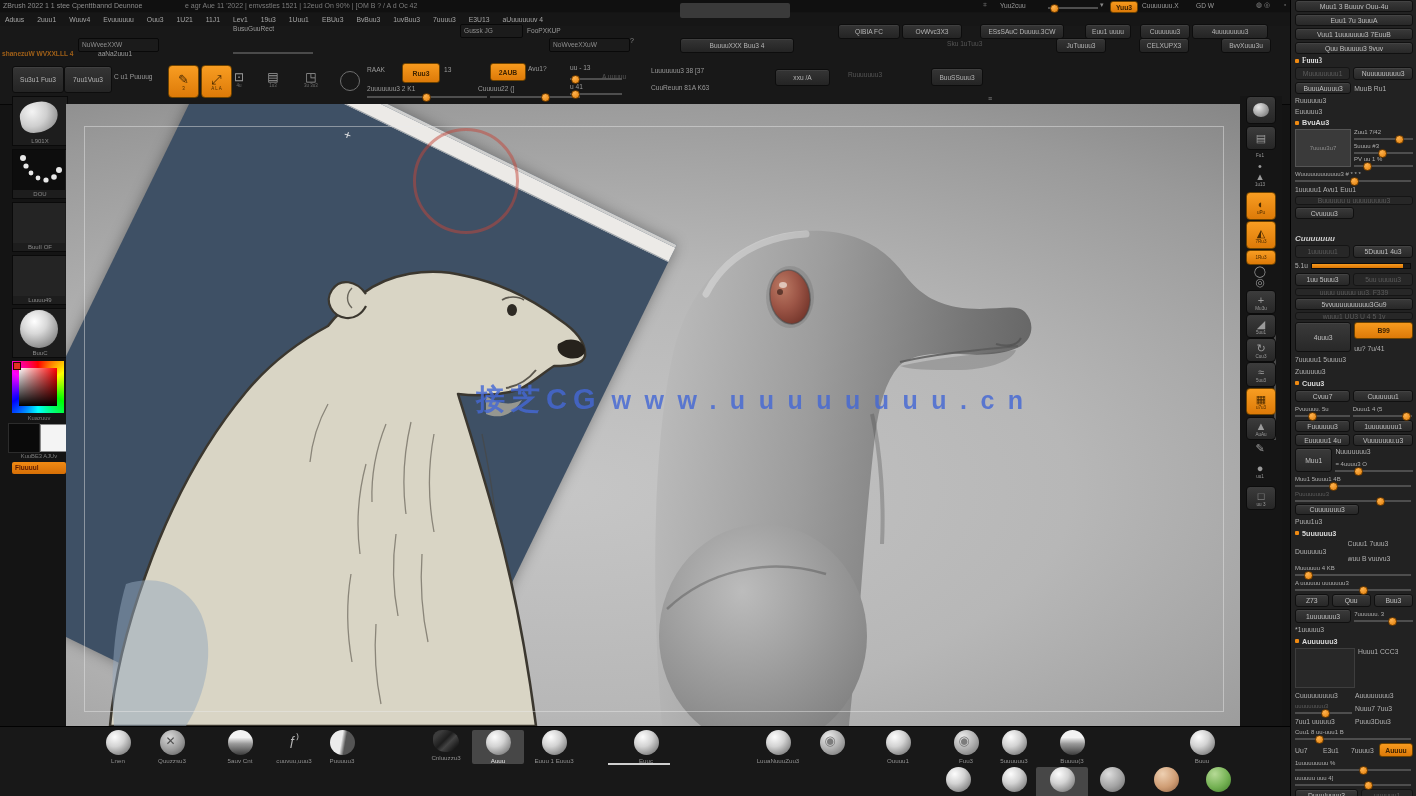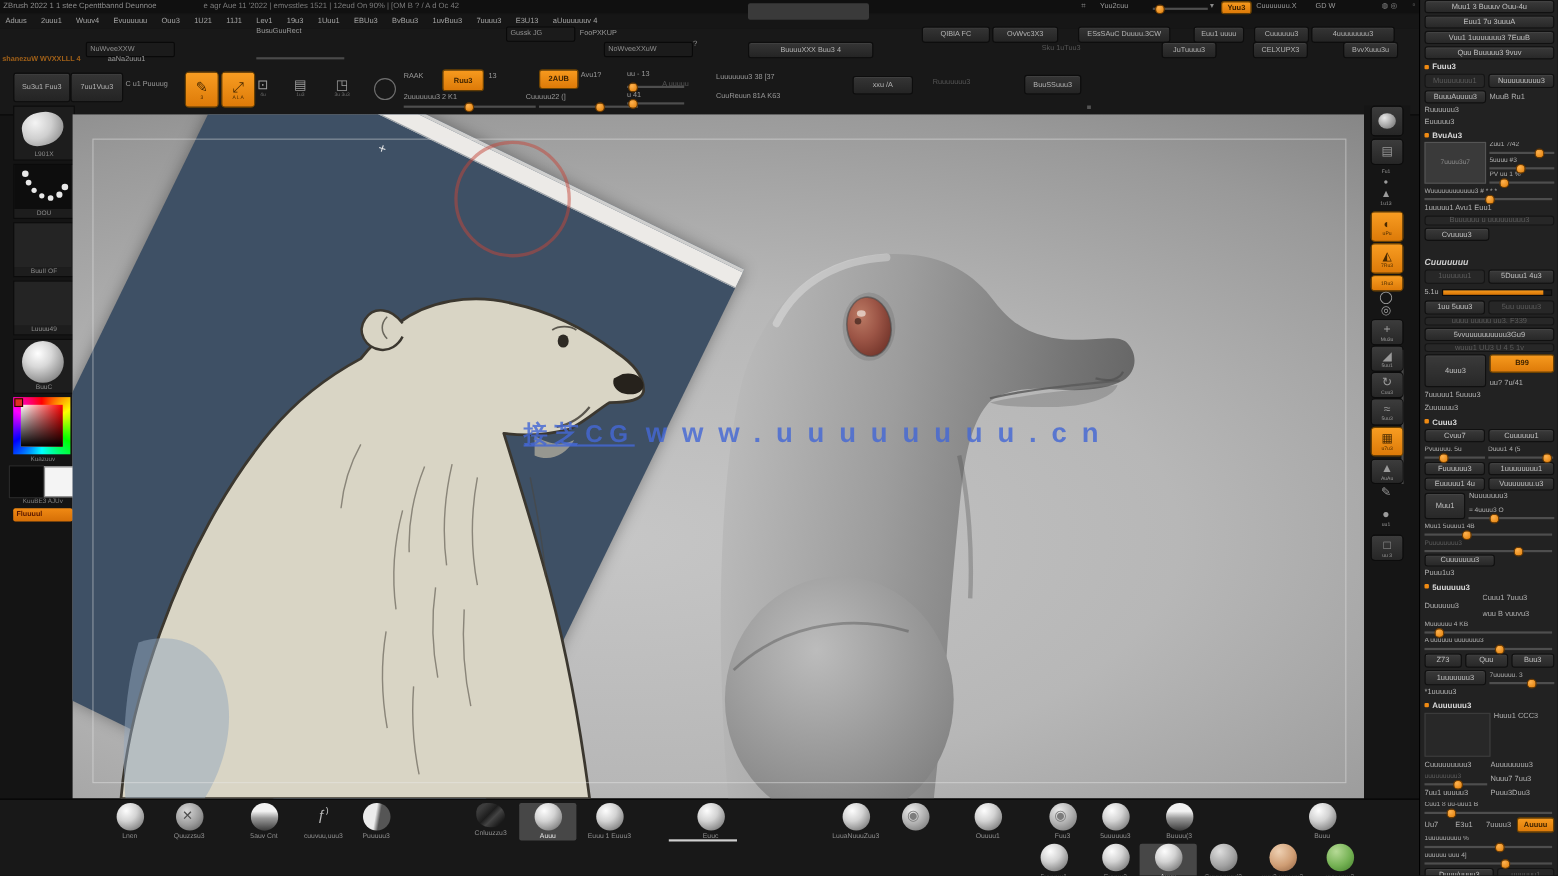--- a/index.html
+++ b/index.html
@@ -76,21 +76,21 @@
     border-bottom:1px solid #9aA0a6;}
   #bearsvg{position:absolute;left:0;top:0;z-index:2;}
   #modelsvg{position: absolute;left:0;top:0;z-index:3;}
   #frame{position:absolute;left:18px;top:22px;right:16px;bottom:14px;
     border:1px solid rgba(235,235,235,.45);z-index:4;}
   #cursor{position:absolute;left:347px;top:24px;width:100px;height:100px;border-radius:50%;
     border:3px solid rgba(196,70,58,.5);z-index:5;}
   #marker{position:absolute;left:278px;top:24px;color:#ececec;font-size:12px;z-index:5;transform:rotate(18deg);}
   #watermark{position:absolute;left:410px;top:276px;z-index:6;white-space:nowrap;
     color:rgba(68,104,212,.82);font-weight:bold;}
-  #watermark .cjk{font-size:22px;letter-spacing:6px;text-decoration:underline;}
+  #watermark .cjk{font-size:29px;letter-spacing:6px;}
   #watermark .lat{font-size:25px;letter-spacing:13.5px;margin-left:10px;}
 
   
   #badge{left:20px;top:18px;padding:6px 24px;border:4px solid rgba(242,242,242,.88);
     border-radius:18px;background:rgba(25,25,25,.22);z-index:60;}
   #badge span{font-size:40px;font-weight:bold;color:#f4f4f4;letter-spacing:3px;}
 
   
   #rightshelf{left:1240px;top:96px;width:42px;height:630px;background:#151515;}
   .rs-item{position:absolute;left:6px;width:28px;display:flex;flex-direction:column;align-items:center;
@@ -483,21 +483,21 @@
       </div>
       <div class="prow" style="height: 12px;">
         <div class="p-btn" style="width: calc(100% - 2px);">Euu1 7u 3uuuA</div>
       </div>
       <div class="prow" style="height: 12px;">
         <div class="p-btn" style="width: calc(100% - 2px);">Vuu1 1uuuuuuu3 7EuuB</div>
       </div>
       <div class="prow" style="height: 12px;">
         <div class="p-btn" style="width: calc(100% - 2px);">Quu Buuuuu3 9vuv</div>
       </div>
-      <div class="prow" style="height: 9px;">
+      <div class="prow" style="height: 9px; font-family: Liberation Serif, serif;">
         <div class="p-hdr" style="width: calc(100% - 2px);">
           <i></i>
           <span>Fuuu3</span>
         </div>
       </div>
       <div class="prow" style="height: 13px;">
         <div class="p-dim" style="width: calc(48% - 2px);">Muuuuuuuu1</div>
         <div class="p-btn" style="width: calc(52% - 2px);">Nuuuuuuuuu3</div>
       </div>
       <div class="prow" style="height: 12px;">

